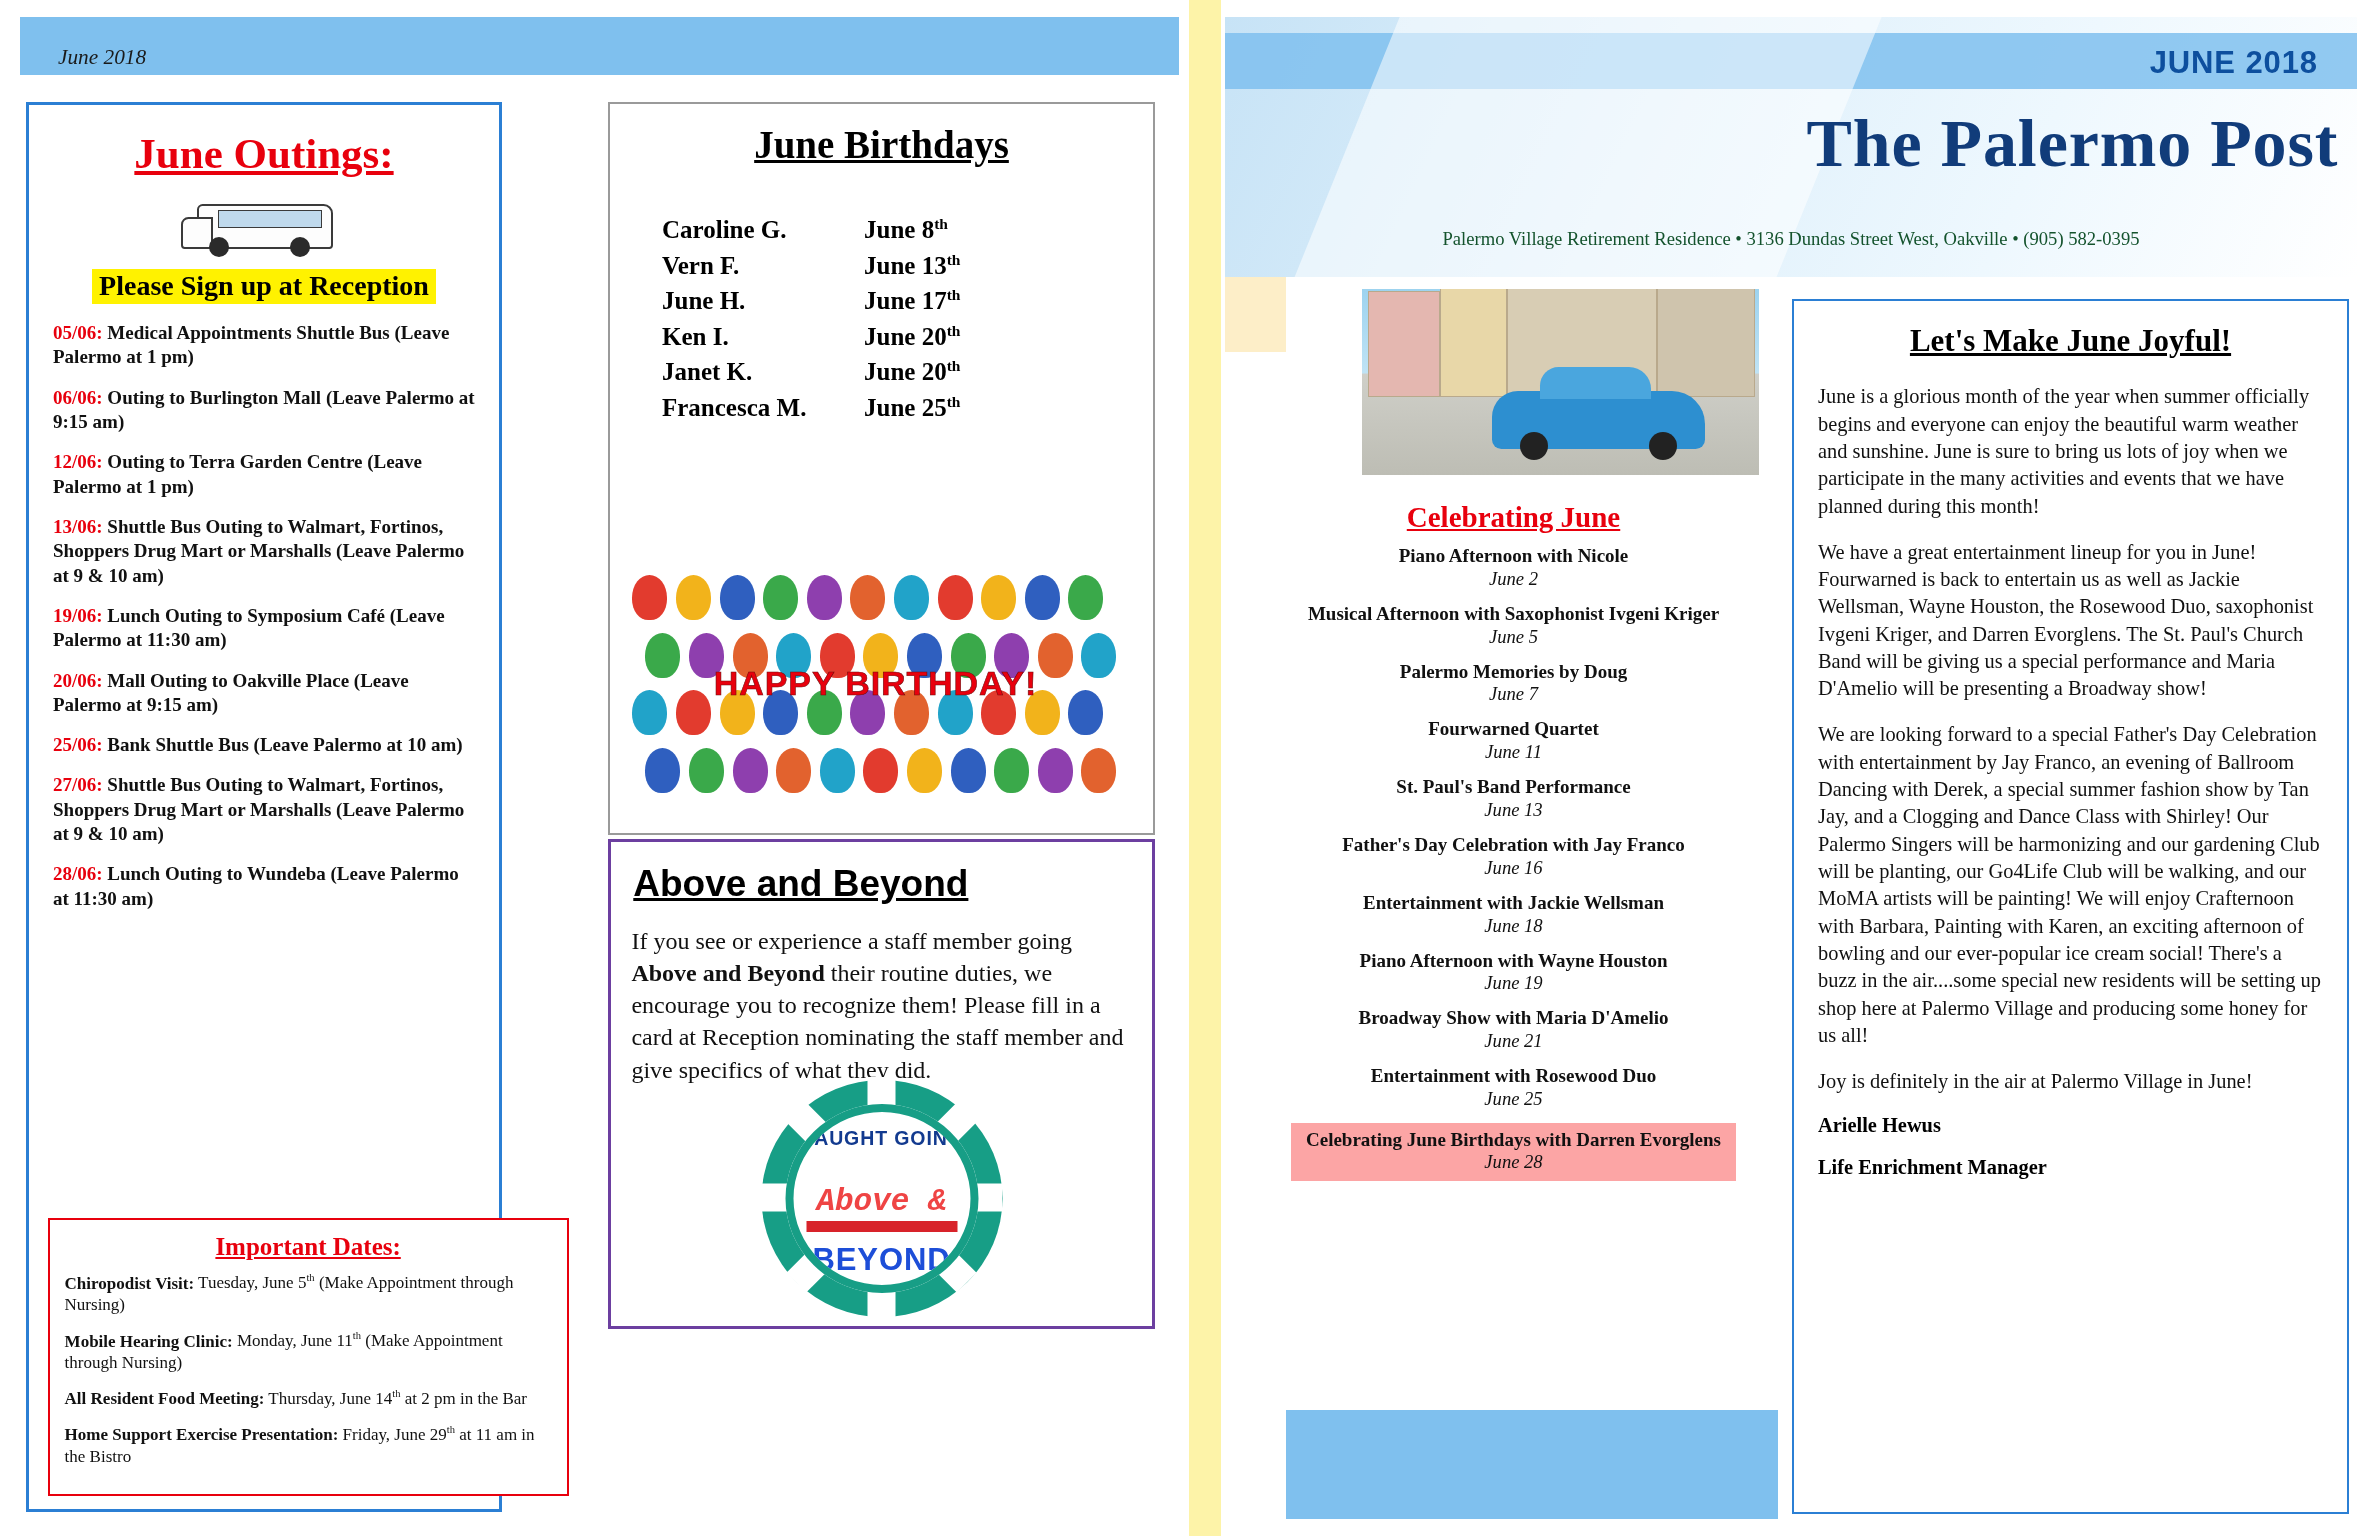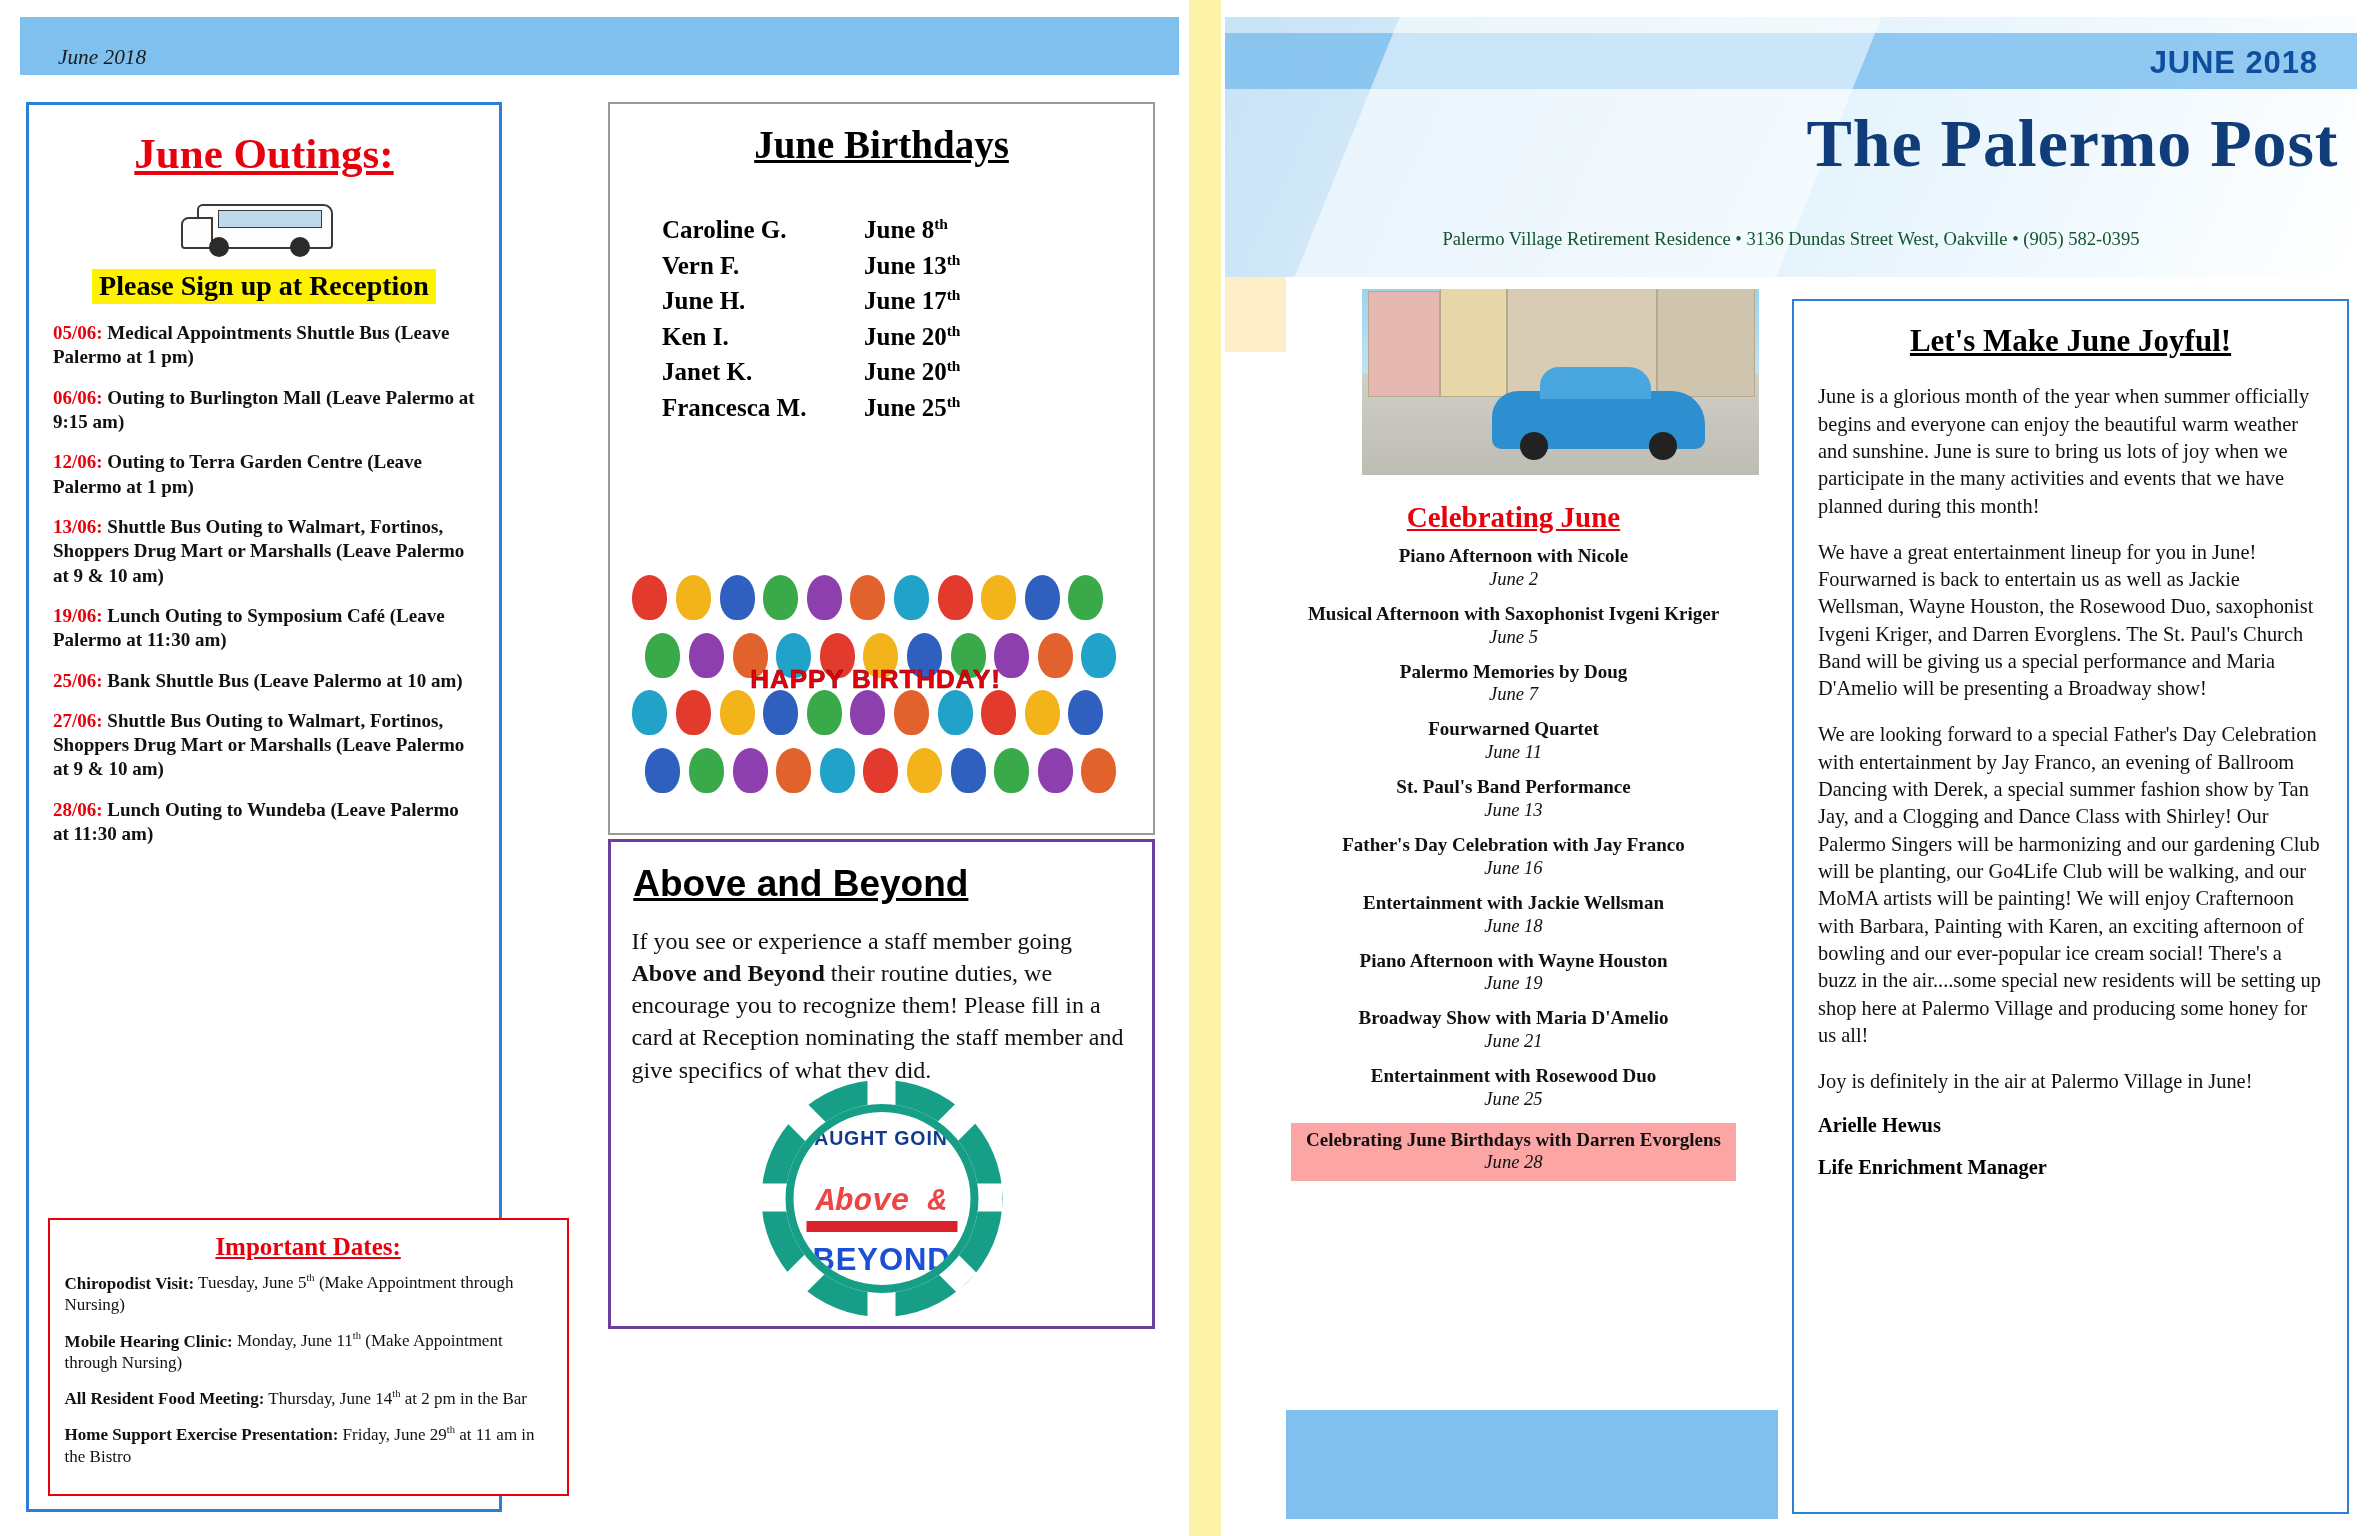--- a/index.html
+++ b/index.html
@@ -185,21 +185,21 @@
   .balloon {
     position: absolute;
     width: 35px; height: 45px;
     border-radius: 50% 50% 46% 46%;
   }
   .hb-text {
     position: absolute;
     left: 0; right: 0;
     top: 89px;
     text-align: center;
-    font-size: 26px;
+    font-size: 34px;
     font-weight: bold;
     color: #e8000d;
     font-family: "Liberation Sans", sans-serif;
     letter-spacing: 0.9px;
     -webkit-text-stroke: 0.6px #6b0c0c;
   }
 
   
   .aab-box {
     position: absolute;
@@ -484,20 +484,21 @@
       </div>
 
       <div class="signup">Please Sign up at Reception</div>
 
       <div class="outing-list" id="outing-list">
           <div class="outing-item"><span class="odate">05/06:</span><span> Medical Appointments Shuttle Bus (Leave Palermo at 1 pm)</span></div>
           <div class="outing-item"><span class="odate">06/06:</span><span> Outing to Burlington Mall (Leave Palermo at 9:15 am)</span></div>
           <div class="outing-item"><span class="odate">12/06:</span><span> Outing to Terra Garden Centre (Leave Palermo at 1 pm)</span></div>
           <div class="outing-item"><span class="odate">13/06:</span><span> Shuttle Bus Outing to Walmart, Fortinos, Shoppers Drug Mart or Marshalls (Leave Palermo at 9 &amp; 10 am)</span></div>
           <div class="outing-item"><span class="odate">19/06:</span><span> Lunch Outing to Symposium Café (Leave Palermo at 11:30 am)</span></div>
+          <div class="outing-item"><span class="odate">20/06:</span><span> Mall Outing to Oakville Place (Leave Palermo at 9:15 am)</span></div>
           <div class="outing-item"><span class="odate">25/06:</span><span> Bank Shuttle Bus (Leave Palermo at 10 am)</span></div>
           <div class="outing-item"><span class="odate">27/06:</span><span> Shuttle Bus Outing to Walmart, Fortinos, Shoppers Drug Mart or Marshalls (Leave Palermo at 9 &amp; 10 am)</span></div>
           <div class="outing-item"><span class="odate">28/06:</span><span> Lunch Outing to Wundeba (Leave Palermo at 11:30 am)</span></div>
         </div>
 
       <div class="important-box">
         <div class="important-title">Important Dates:</div>
         <div id="important-list">
             <div class="important-item"><b>Chiropodist Visit:</b><span> Tuesday, June 5<sup>th</sup> (Make Appointment through Nursing)</span></div>
             <div class="important-item"><b>Mobile Hearing Clinic:</b><span> Monday, June 11<sup>th</sup> (Make Appointment through Nursing)</span></div>

